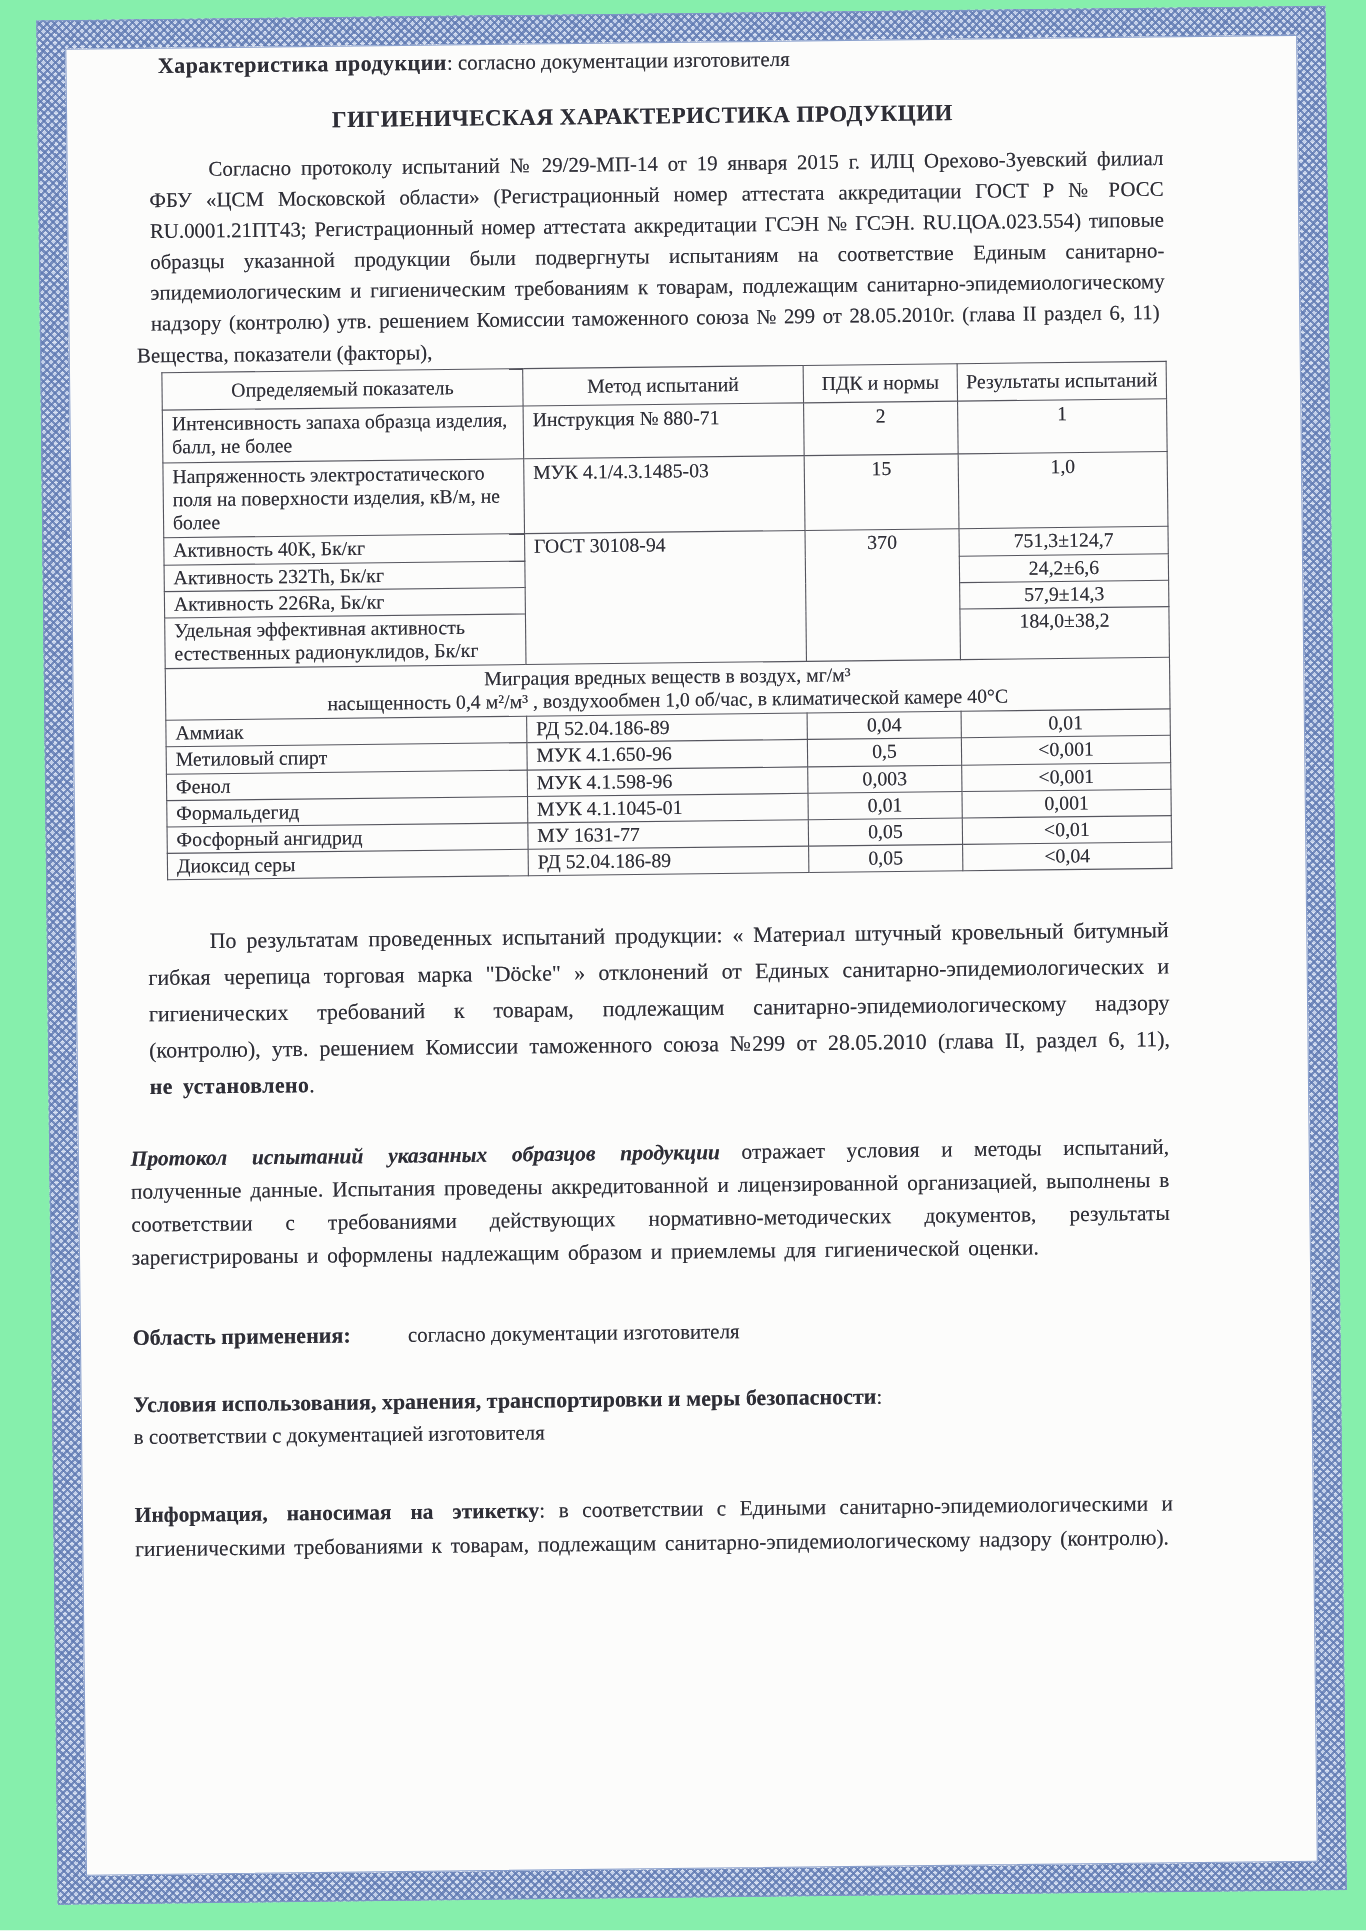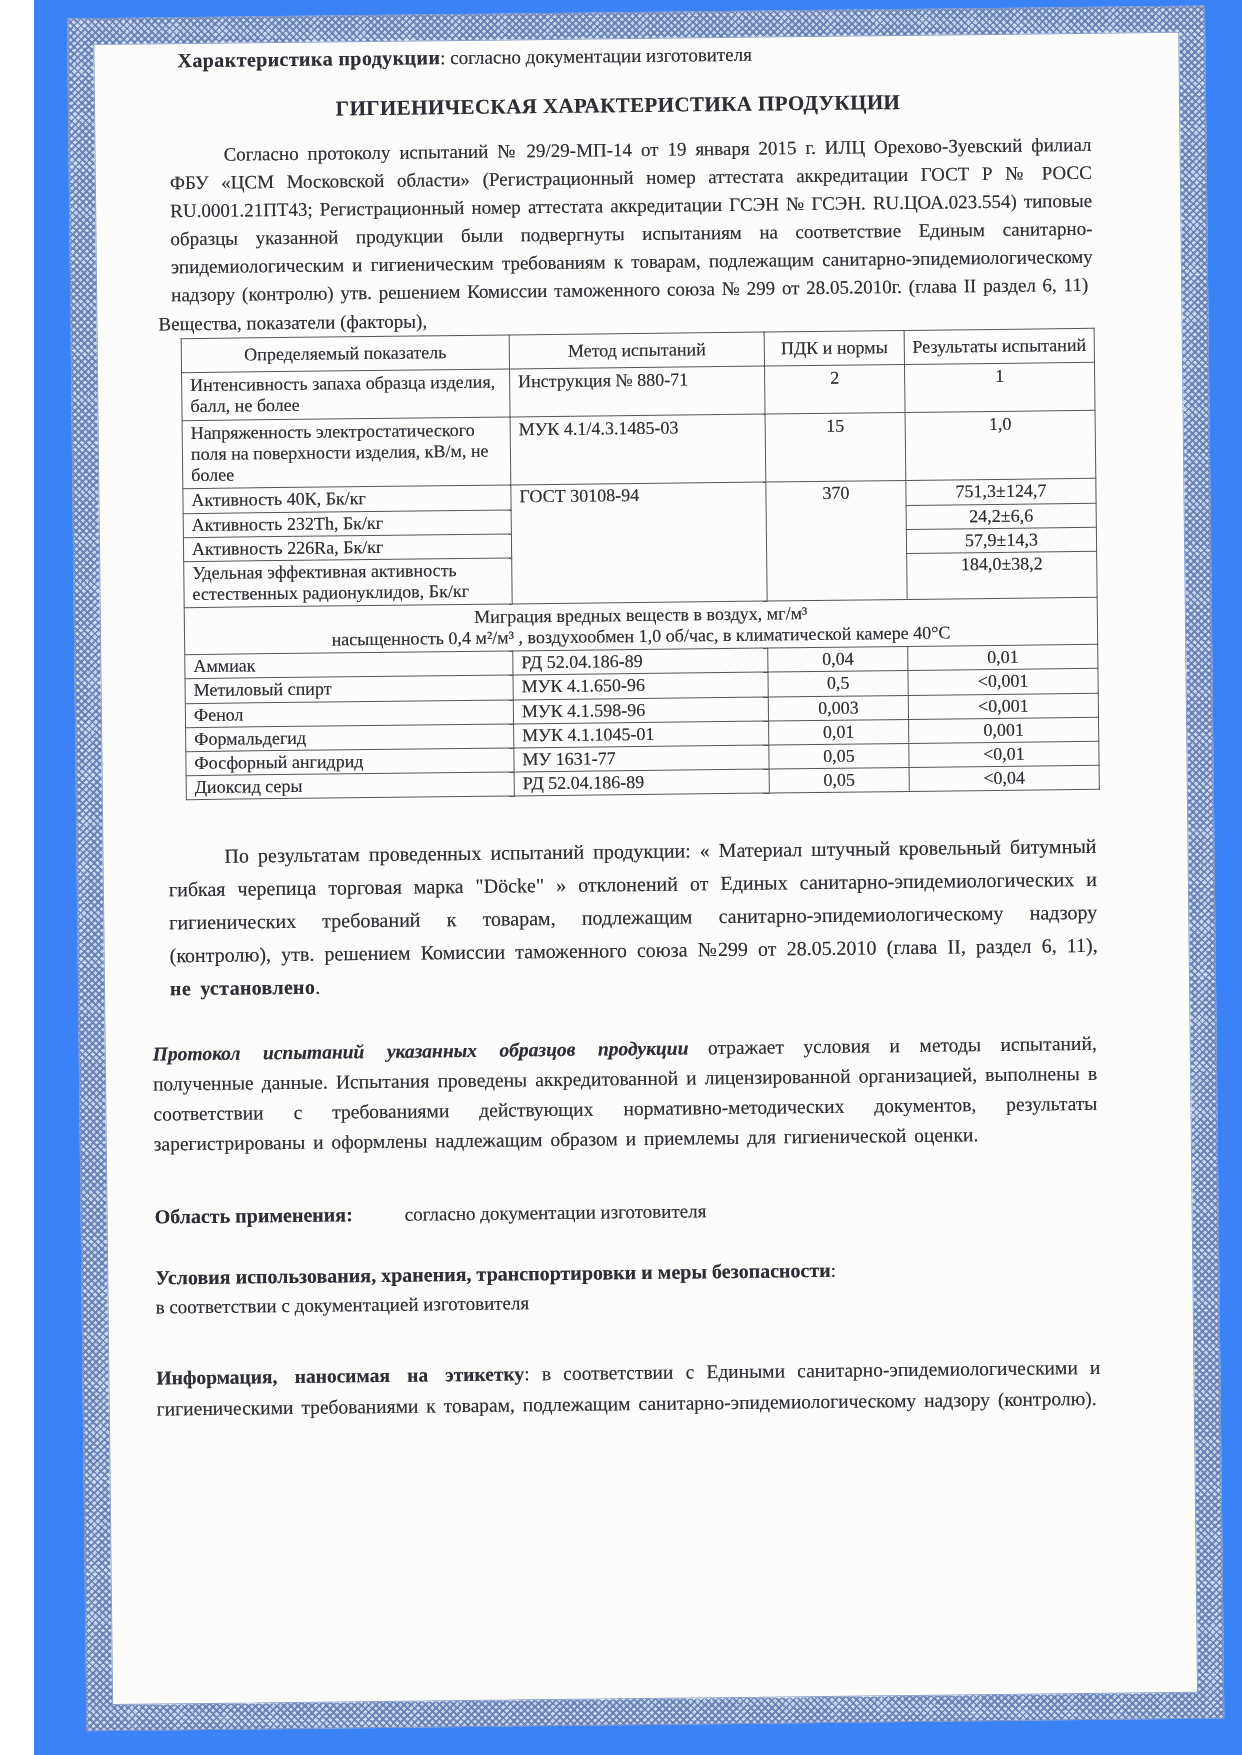--- a/index.html
+++ b/index.html
@@ -6,22 +6,21 @@
   body{
     width:1242px;height:1755px;
     background:#ffffff;
     font-family:"Liberation Serif","DejaVu Serif",serif;
     color:#2e2e36;
     overflow:hidden;
     position:relative;
   }
   .scan{
     position:absolute;inset:0;
-    background:#3b82f6;
-    margin-left:34px;
+    background:#86efac;
   }
   .doc{
     position:absolute;inset:0;
     transform:rotate(-0.65deg);
     transform-origin:50% 46%;
   }
   
   .frame{
     position:absolute;
     left:42px;top:12px;right:28px;bottom:30px;

